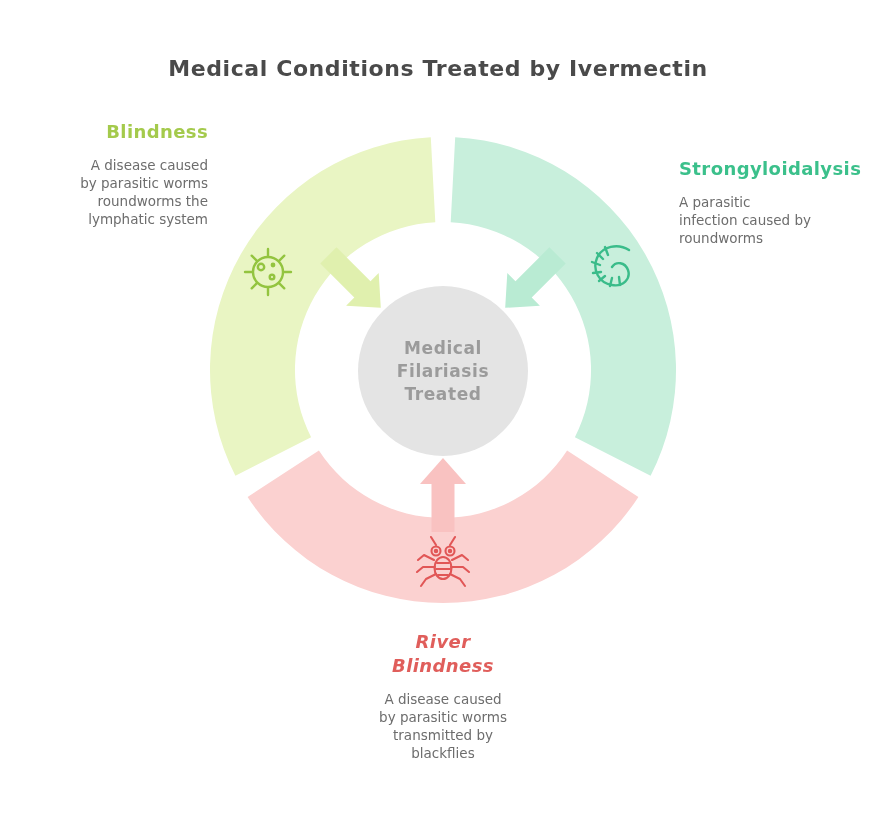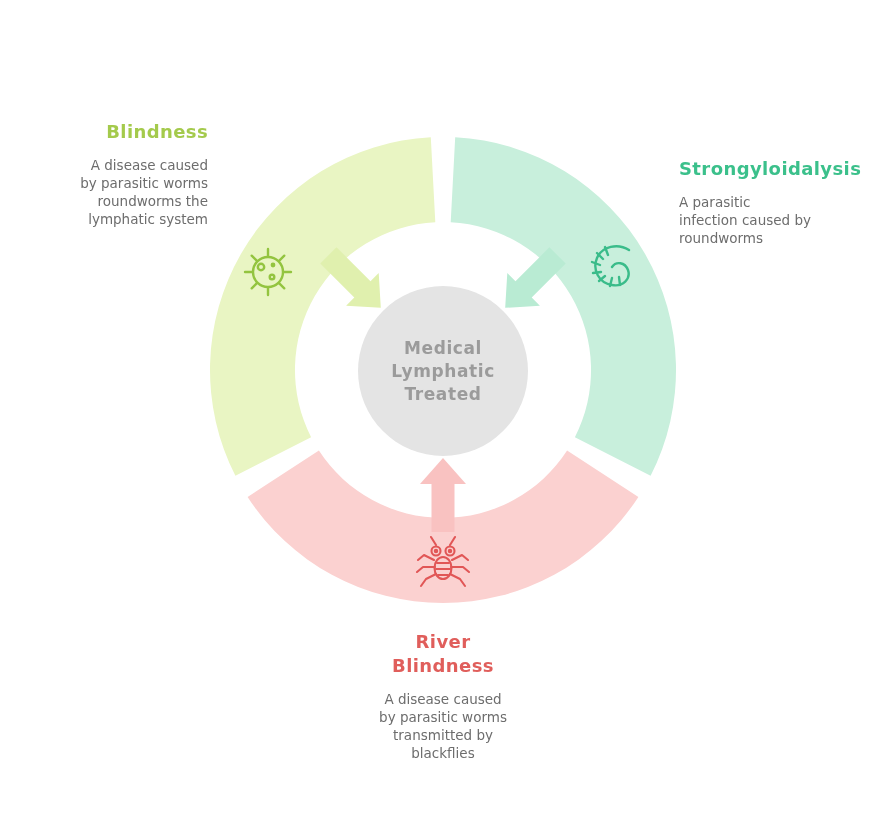--- a/index.html
+++ b/index.html
@@ -112,20 +112,21 @@
       <line x1="438" y1="575" x2="448" y2="575"></line>
       <path d="M434,560 L424,555 L418,560"></path>
       <path d="M435,567 L423,567 L417,572"></path>
       <path d="M436,574 L426,579 L421,586"></path>
       <path d="M452,560 L462,555 L468,560"></path>
       <path d="M451,567 L463,567 L469,572"></path>
       <path d="M450,574 L460,579 L465,586"></path>
     </g>
   </svg>
 
+  <div class="page-title" style="color: rgb(74, 74, 74);">Medical Conditions Treated by Ivermectin</div>
 
   <div class="label-block block-lymphatic">
     <div class="seg-label" style="color: rgb(164, 202, 76);">
       <div>Blindness</div>
     </div>
     <div class="seg-desc">
       <div>A disease caused</div>
       <div>by parasitic worms</div>
       <div>roundworms the</div>
       <div>lymphatic system</div>
@@ -137,31 +138,31 @@
       <div>Strongyloidalysis</div>
     </div>
     <div class="seg-desc">
       <div>A parasitic</div>
       <div>infection caused by</div>
       <div>roundworms</div>
     </div>
   </div>
 
   <div class="label-block block-river">
-    <div class="seg-label" style="color: rgb(224, 94, 91);">
+    <div class="seg-label" style="color: rgb(224, 94, 91); font-style: italic;">
       <div>River</div>
       <div>Blindness</div>
     </div>
     <div class="seg-desc">
       <div>A disease caused</div>
       <div>by parasitic worms</div>
       <div>transmitted by</div>
       <div>blackflies</div>
     </div>
   </div>
 
   <div class="center-label" style="color: rgb(155, 155, 155);">
     <div>Medical</div>
-    <div>Lymphatic</div>
+    <div>Filariasis</div>
     <div>Treated</div>
   </div>
 
 </div>
 
 </body></html>

